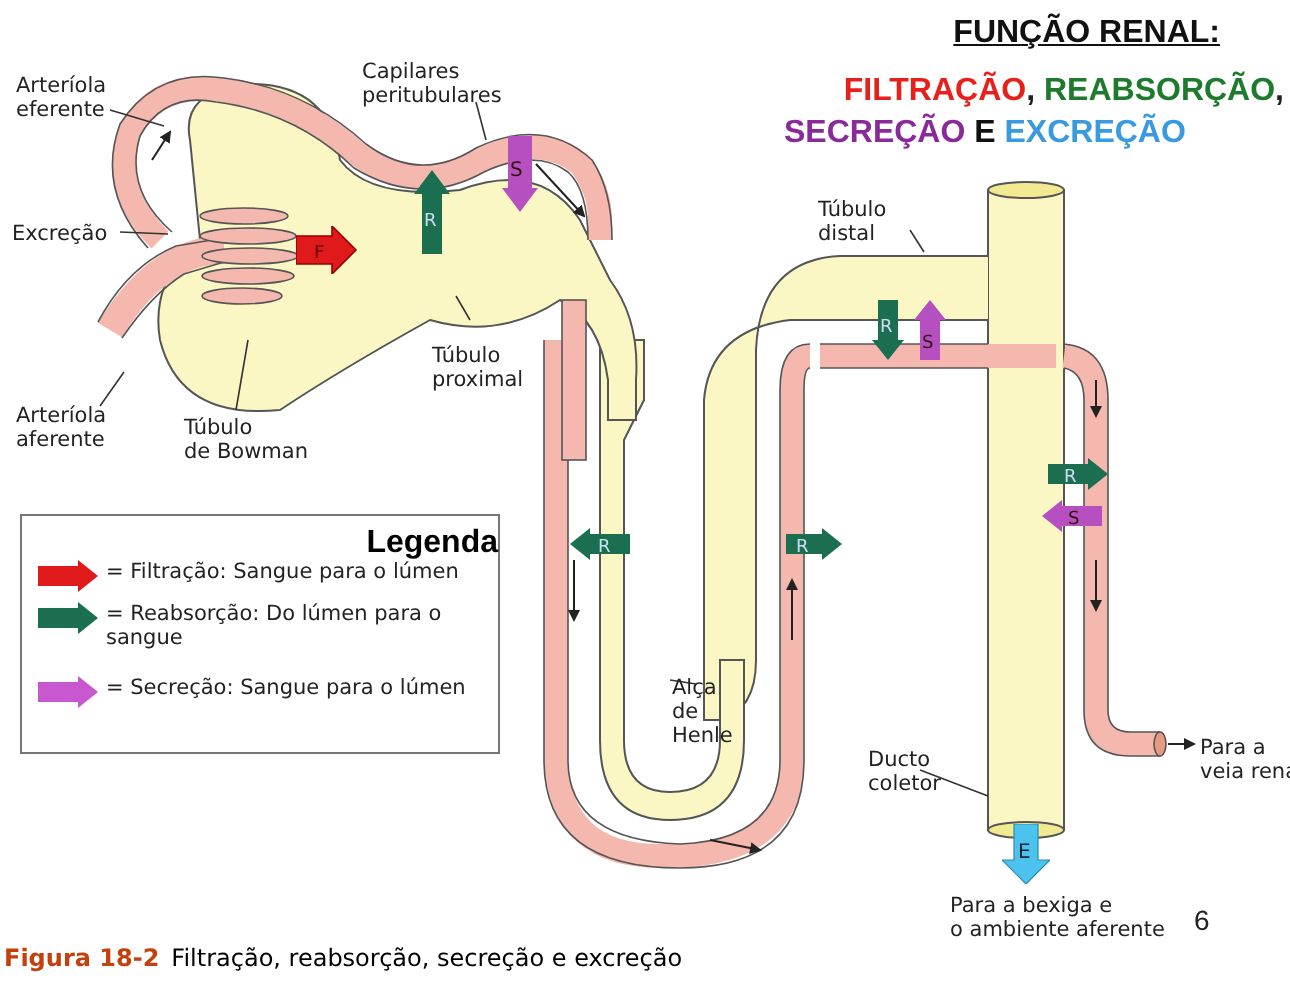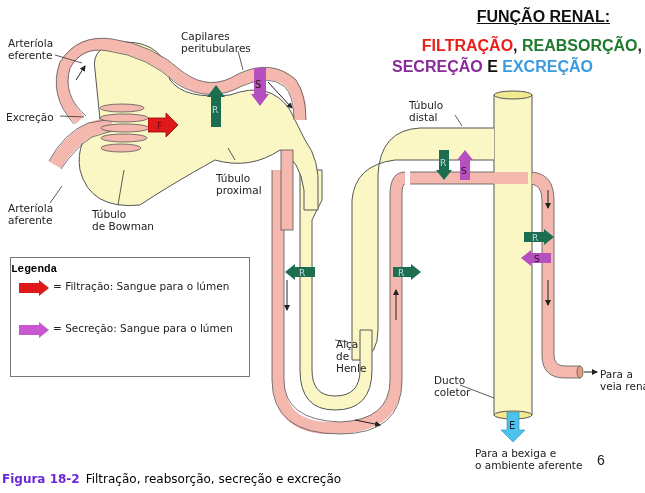--- a/index.html
+++ b/index.html
@@ -3,26 +3,26 @@
 <meta charset="utf-8">
 <style>
   html,body{margin:0;padding:0;background:#fff;}
   body{width:645px;height:493px;position:relative;overflow:hidden;font-family:"Liberation Sans",sans-serif;}
   .abs{position:absolute;}
   .lbl{position:absolute;font-size:10.5px;line-height:12px;color:#222;font-family:"DejaVu Sans",sans-serif;}
   #title{left:420px;top:8px;width:190px;text-align:right;font-weight:bold;font-size:16px;text-decoration:underline;color:#111;}
   #sub1{left:392px;top:37px;width:250px;text-align:right;font-weight:bold;font-size:16px;}
   #sub2{left:392px;top:58px;width:250px;font-weight:bold;font-size:16px;}
   .legend{position:absolute;left:10px;top:257px;width:238px;height:118px;border:1px solid #777;background:#fff;}
-  .legend .lt{position:absolute;left:0;width:100%;top:5px;text-align:left;font-weight:bold;font-size:11px;font-family:Liberation Mono, monospace;}
+  .legend .lt{position:absolute;left:0;width:100%;top:5px;text-align:right;font-weight:bold;font-size:16px;font-family:Liberation Sans, sans-serif;}
   .legend .row{position:absolute;left:8px;font-size:10.5px;font-family:"DejaVu Sans",sans-serif;color:#222;}
   .legend .row svg{vertical-align:middle;margin-right:4px;}
   .legend .row span.t{display:inline-block;vertical-align:top;width:190px;}
   #caption{left:2px;top:472px;font-size:12px;font-family:"DejaVu Sans",sans-serif;}
-  #caption .fig{color:#6d28d9;font-weight:bold;margin-right:6px;}
+  #caption .fig{color:#c2410c;font-weight:bold;margin-right:6px;}
   #pagenum{left:597px;top:452px;font-size:14px;color:#222;}
 </style>
 </head>
 <body>
 
 <div id="title" class="abs">FUNÇÃO RENAL:</div>
 <div id="sub1" class="abs"><span style="color: rgb(232, 32, 28);">FILTRAÇÃO</span><span style="color: rgb(34, 34, 34);">, </span><span style="color: rgb(30, 122, 44);">REABSORÇÃO</span><span style="color: rgb(34, 34, 34);">,</span></div>
 <div id="sub2" class="abs"><span style="color: rgb(138, 42, 154);">SECREÇÃO</span><span style="color: rgb(17, 17, 17);"> E </span><span style="color: rgb(58, 154, 224);">EXCREÇÃO</span></div>
 
 <svg class="abs" style="left:0;top:0" width="645" height="493">
@@ -160,21 +160,26 @@
 <div class="lbl" style="left:475px;top:447px;white-space:pre">Para a bexiga e
 o ambiente aferente</div>
 
 <div class="legend">
   <div class="lt">Legenda</div>
   <div class="row" style="top:22px">
     <svg width="30" height="16">
         <path d="M0,3 L20,3 L20,0 L30,8 L20,16 L20,13 L0,13 Z" fill="#e01a1a"></path>
       </svg><span class="t">= Filtração: Sangue para o lúmen</span>
   </div>
-  <div class="row" style="top:64px">
+  <div class="row" style="top:43px">
+    <svg width="30" height="16">
+        <path d="M0,3 L20,3 L20,0 L30,8 L20,16 L20,13 L0,13 Z" fill="#1b6e50"></path>
+      </svg><span class="t">= Reabsorção: Do lúmen para o sangue</span>
+  </div>
+  <div class="row" style="top:80px">
     <svg width="30" height="16">
         <path d="M0,3 L20,3 L20,0 L30,8 L20,16 L20,13 L0,13 Z" fill="#c857d0"></path>
       </svg><span class="t">= Secreção: Sangue para o lúmen</span>
   </div>
 </div>
 
 <div id="caption" class="abs">
   <span class="fig">Figura 18-2</span><span>Filtração, reabsorção, secreção e excreção</span>
 </div>
 <div id="pagenum" class="abs">6</div>

